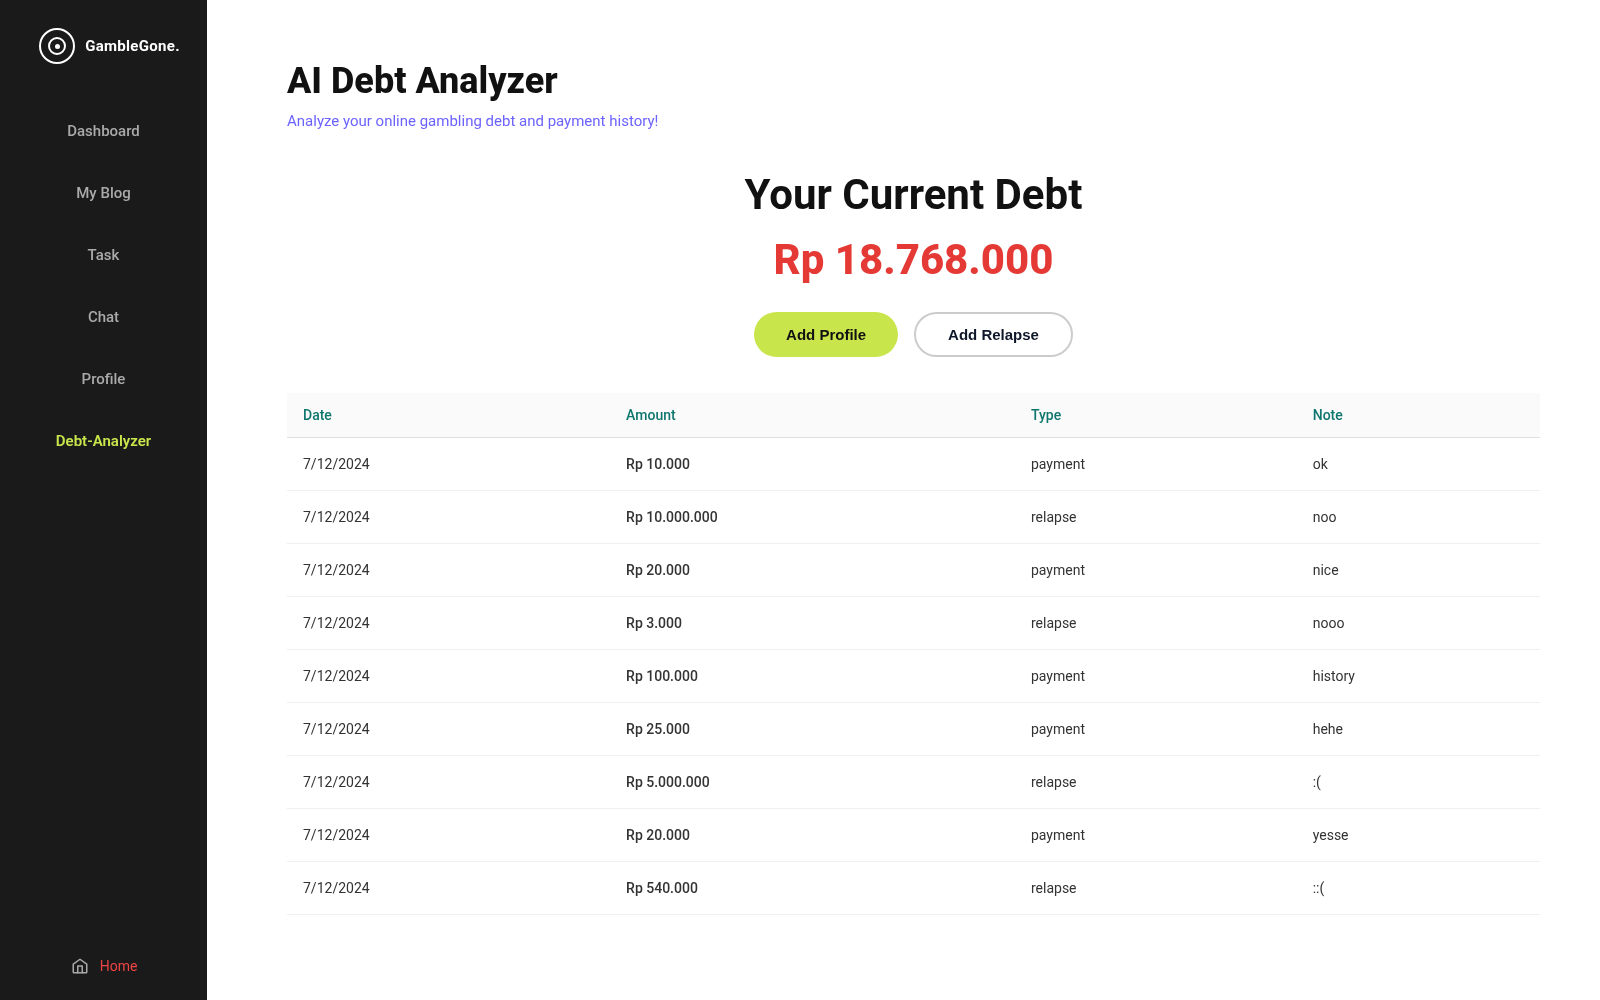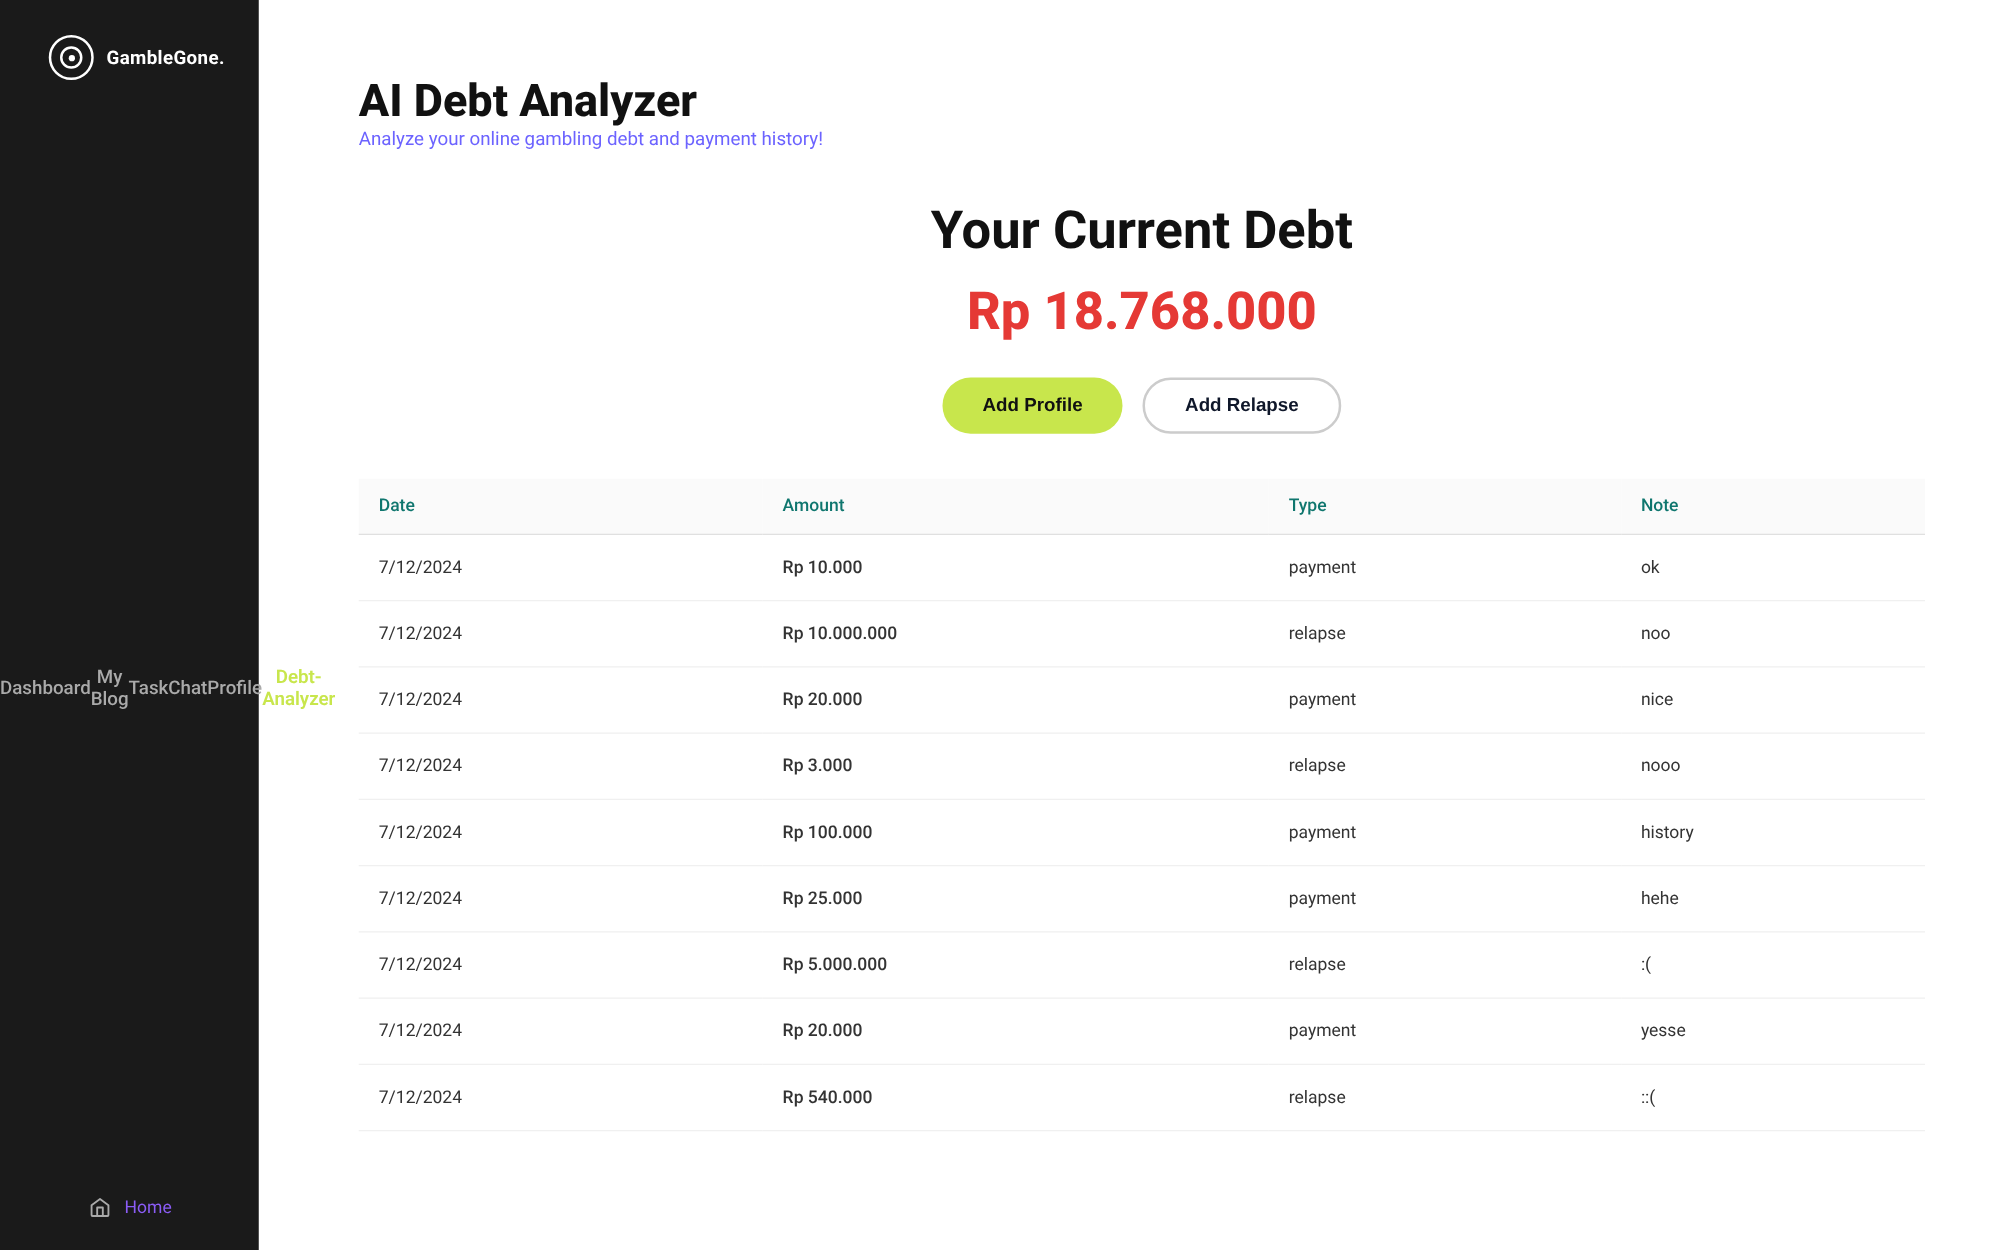--- a/index.html
+++ b/index.html
@@ -64,21 +64,21 @@
     .logo-text {
       color: #fff;
       font-size: 15px;
       font-weight: 700;
       letter-spacing: 0.3px;
     }
 
     .sidebar-nav {
       width: 100%;
       display: flex;
-      align-items: center;
+      flex-direction: column;
       gap: 0;
       flex: 1;
     }
 
     .sidebar-item {
       width: 100%;
       text-align: center;
       padding: 22px 0;
       color: #aaa;
       font-size: 15px;
@@ -96,21 +96,21 @@
 
     .sidebar-home {
       position: absolute;
       bottom: 24px;
       left: 0;
       width: 100%;
       display: flex;
       align-items: center;
       justify-content: center;
       gap: 10px;
-      color: #8b5cf6;
+      color: #ef4444;
       font-size: 14px;
       cursor: pointer;
     }
 
     .home-icon {
       width: 20px;
       height: 20px;
       display: flex;
       align-items: center;
       justify-content: center;
@@ -121,20 +121,21 @@
       flex: 1;
       overflow-y: auto;
       padding: 60px 60px 40px 80px;
       background: #fff;
     }
 
     .page-title {
       font-size: 36px;
       font-weight: 800;
       color: #111;
+      margin-bottom: 10px;
     }
 
     .page-subtitle {
       font-size: 15px;
       color: #6c63ff;
       margin-bottom: 40px;
       font-weight: 400;
     }
 
     .debt-section {

